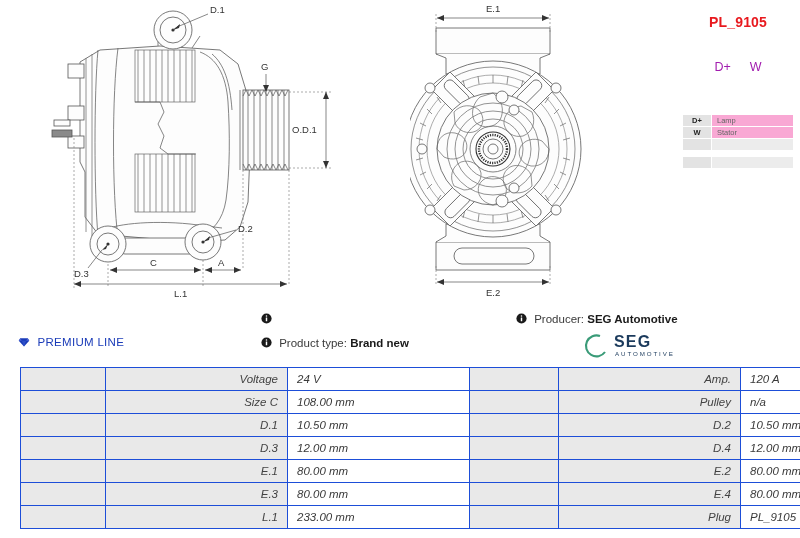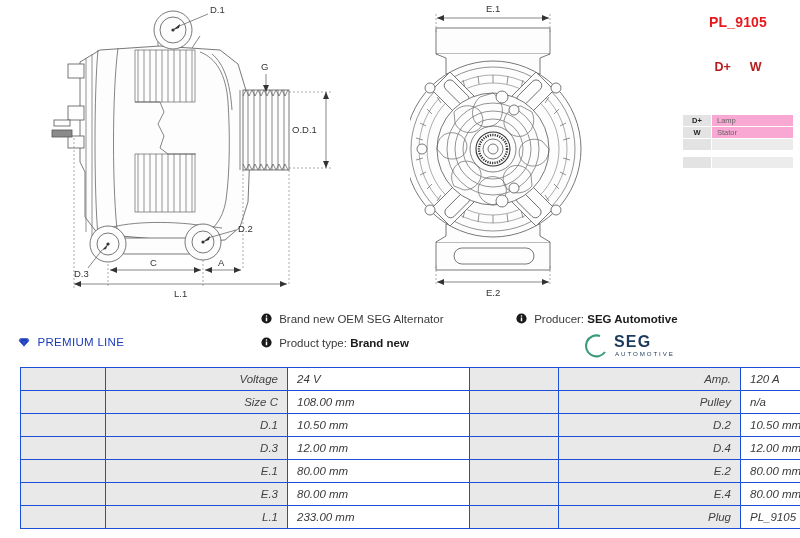--- a/index.html
+++ b/index.html
@@ -46,22 +46,22 @@
     font-weight: bold;
     color: #e8191e;
     letter-spacing: 0.2px;
   }
   .terminals {
     position: absolute;
     left: 666px; top: 60px;
     width: 120px;
     text-align: center;
     font-size: 12.5px;
-    font-weight: bold;
-    color: #b91c1c;
+    font-weight: normal;
+    color: #a21caf;
   }
   .terminals span { display: inline-block; }
   .terminals .t-gap { width: 12px; }
 
   .conn-table {
     position: absolute;
     left: 670px; top: 114px;
     width: 112px;
     border-collapse: collapse;
     font-size: 7.5px;
@@ -435,21 +435,20 @@
     </div>
 
     <div class="info-item" style="left:249px; top:2px;">
       <span class="i-icon">
         <svg width="11" height="11" viewBox="0 0 16 16">
           <circle cx="8" cy="8" r="7.4" fill="#1a1a1a"></circle>
           <circle cx="8" cy="4.3" r="1.15" fill="#ffffff"></circle>
           <rect x="6.95" y="6.4" width="2.1" height="5.6" rx="0.5" fill="#ffffff"></rect>
         </svg>
       </span>
-      <span class="lbl">Brand new OEM SEG Alternator</span>
     </div>
 
     <div class="info-item" style="left:504px; top:2px;">
       <span class="i-icon">
         <svg width="11" height="11" viewBox="0 0 16 16">
           <circle cx="8" cy="8" r="7.4" fill="#1a1a1a"></circle>
           <circle cx="8" cy="4.3" r="1.15" fill="#ffffff"></circle>
           <rect x="6.95" y="6.4" width="2.1" height="5.6" rx="0.5" fill="#ffffff"></rect>
         </svg>
       </span>

